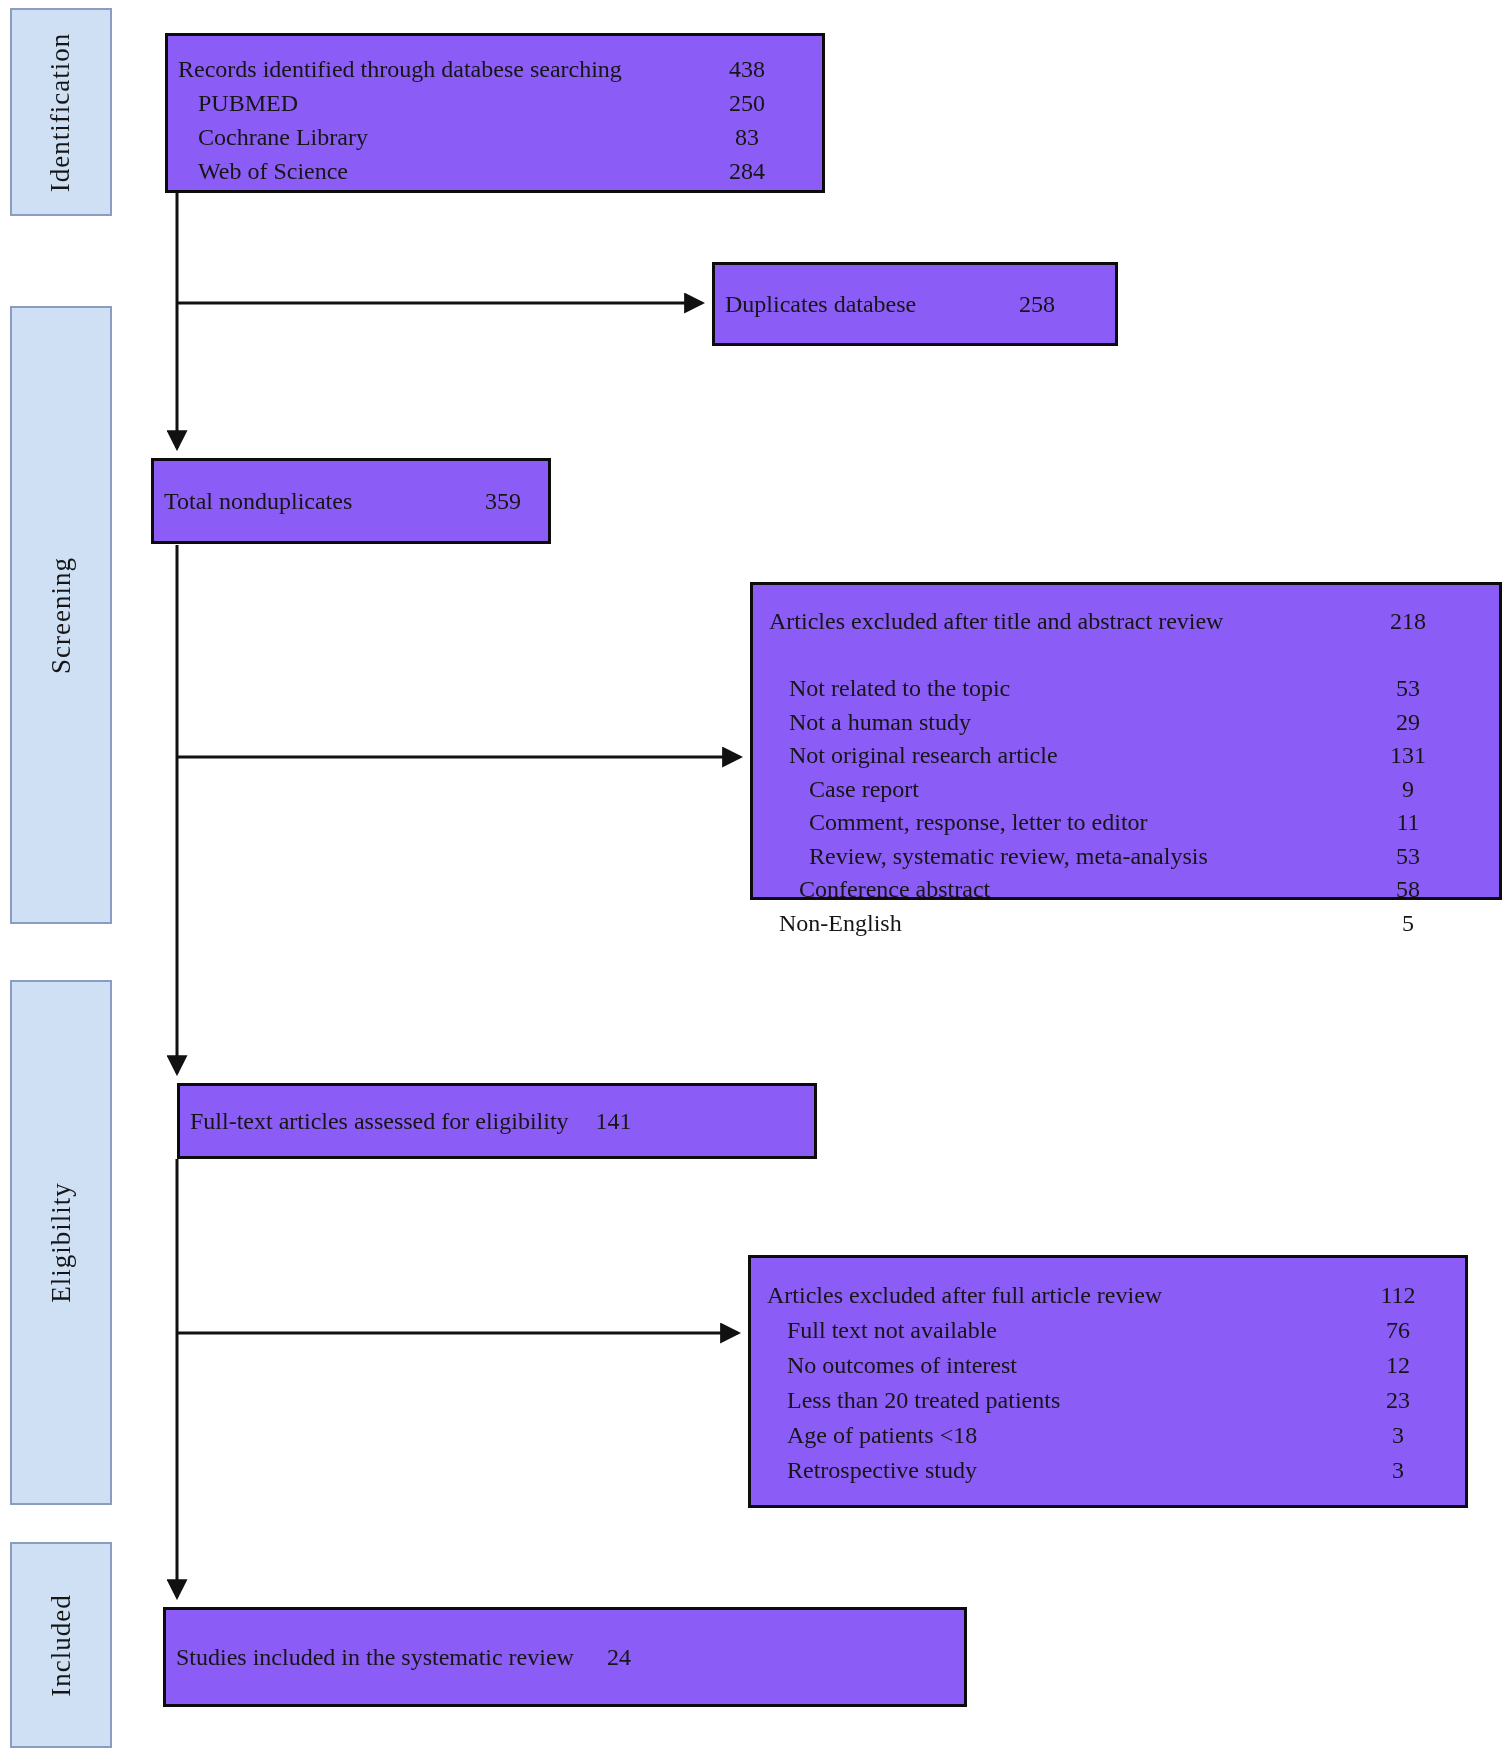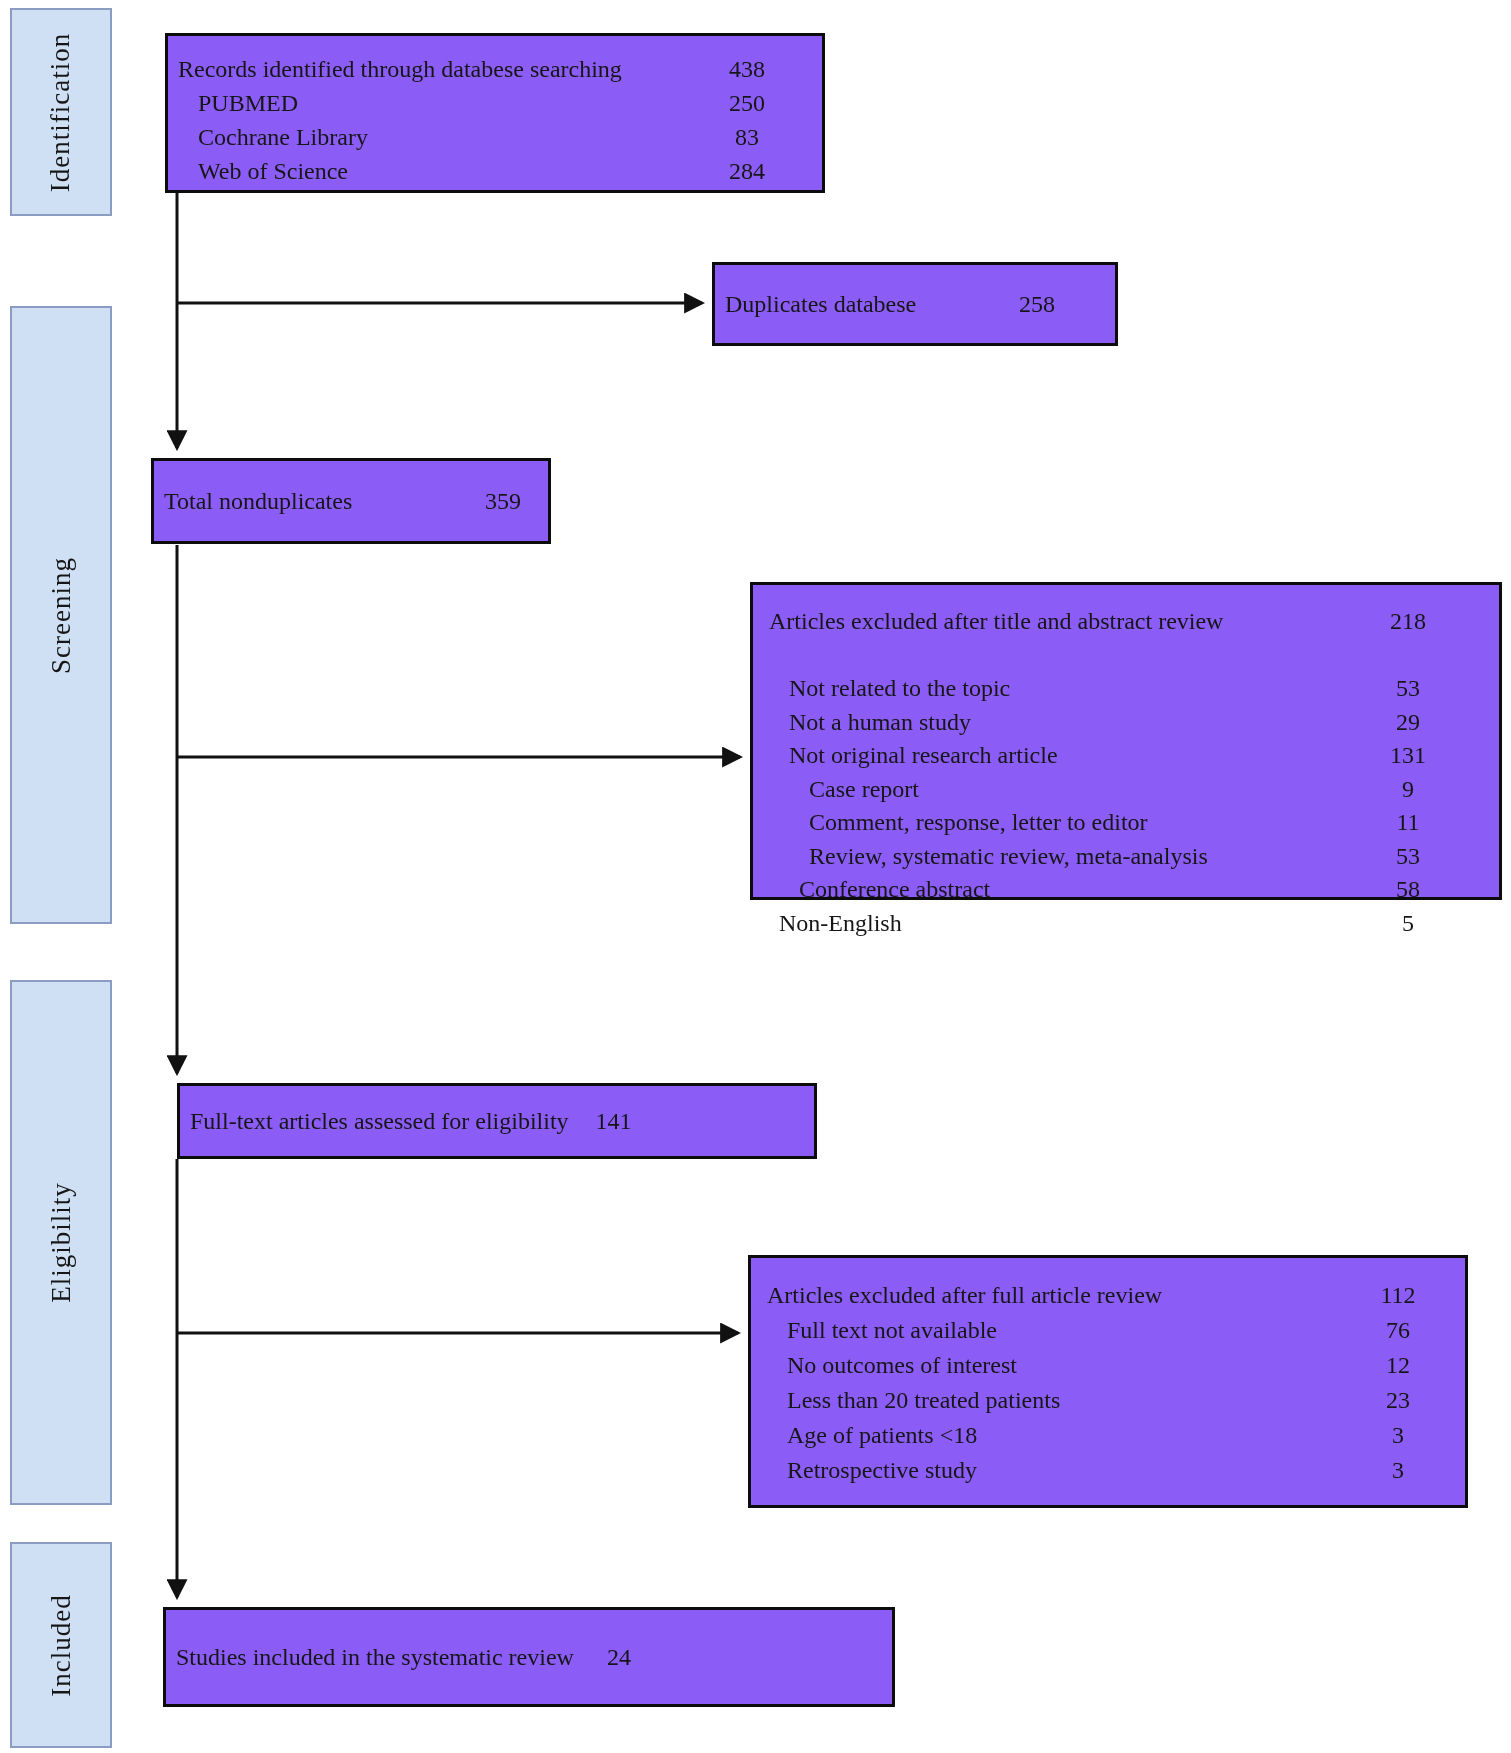--- a/index.html
+++ b/index.html
@@ -61,21 +61,21 @@
   #box-excl-title .rows{width:690px;}
   #box-excl-title .frow{line-height:33.5px;min-height:33.5px;}
 
   #box-fulltext{left:165px;top:1083px;width:640px;height:76px;display:flex;align-items:center;padding-left:4px;margin-left:12px;}
   #box-fulltext .rows{width:398px;}
 
   #box-excl-full{left:748px;top:1245px;width:720px;height:253px;padding:20px 0 0 10px;margin-top:10px;}
   #box-excl-full .rows{width:682px;}
   #box-excl-full .frow{line-height:35px;min-height:35px;}
 
-  #box-included{left:163px;top:1607px;width:732px;height:100px;display:flex;align-items:center;padding-left:4px;}
+  #box-included{left:163px;top:1607px;width:804px;height:100px;display:flex;align-items:center;padding-left:4px;}
   #box-included .rows{width:481px;}
 
   
   #connectors{
     position:absolute;left:0;top:0;width:1511px;height:1753px;
     pointer-events:none;
   }
 </style>
 </head>
 <body>

